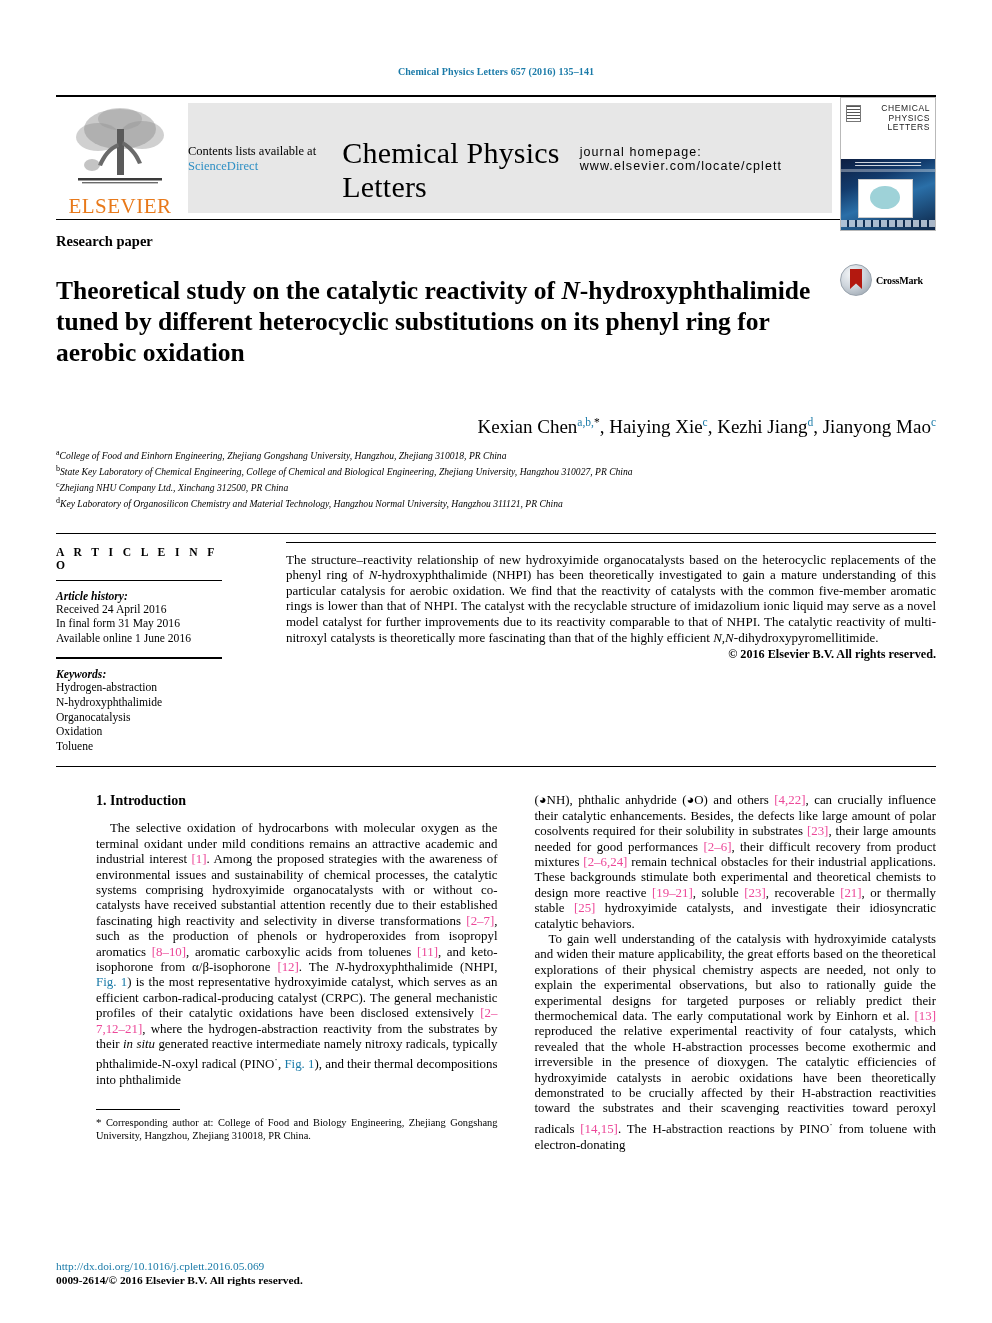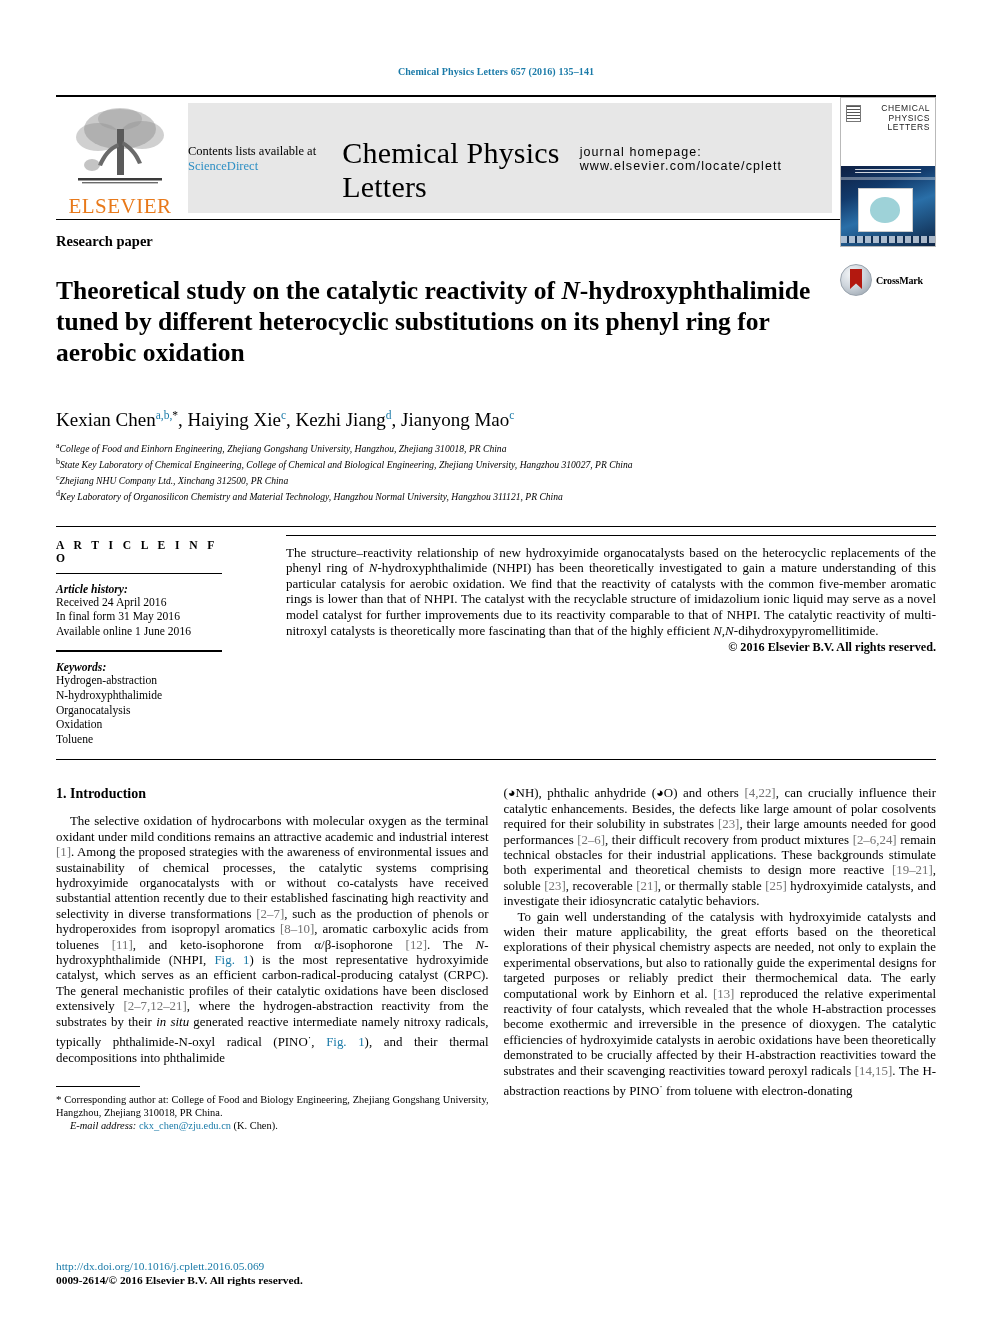--- a/index.html
+++ b/index.html
@@ -90,21 +90,21 @@
   }
   .cover-thumb {
     flex: 0 0 96px;
     width: 96px;
     margin: 0;
     border: 1px solid #b9b9b9;
     background: #fff;
     position: relative;
     overflow: hidden;
     align-self: flex-start;
-    height: 150px;
+    height: 134px;
     box-sizing: border-box;
   }
   .cover-top {
     height: 46%;
     background: #ffffff;
     position: relative;
   }
   .cover-cpl {
     position: absolute;
     right: 5px;
@@ -217,22 +217,23 @@
   }
   .cm-text {
     font-family: "Liberation Serif", serif;
     font-weight: bold;
     font-size: 10px;
     letter-spacing: -0.2px;
   }
 
   .authors {
     font-size: 19px;
-    margin-top: 24px;
-    font-family: "Liberation Serif", serif;
+    margin-top: 31px;
+    font-family: "Liberation Serif", serif;
+    text-align: right;
   }
   .authors sup { font-size: 11.5px; color: #1a7aa8; }
   .authors sup.ast { color: #000; }
 
   .affils {
     margin-top: 9px;
     font-size: 9.6px;
     line-height: 12.6px;
     font-style: italic;
     font-family: "Liberation Serif", serif;
@@ -291,21 +292,22 @@
   }
   .rule-after-abs {
     border-top: 1px solid #000;
     margin-top: 12px;
   }
 
   
   .body-cols {
     display: flex;
     margin-top: 26px;
-    gap: 15px;
+    gap: 37px;
+    margin-left: 40px;
   }
   .col {
     flex: 1 1 0;
     min-width: 0;
     position: relative;
   }
   .h2 {
     font-size: 14px;
     font-weight: bold;
     font-family: "Liberation Serif", serif;
@@ -314,21 +316,21 @@
   .para {
     font-size: 12.9px;
     line-height: 15.4px;
     text-align: justify;
     text-indent: 14px;
     font-family: "Liberation Serif", serif;
     margin: 0;
   }
   .para.noindent { text-indent: 0; }
   .para i { font-style: italic; }
-  .ref { color: #737373; }
+  .ref { color: #ec4899; }
   .ref-b { color: #1a7aa8; font-weight: normal; }
 
   .footnote-wrap {
     margin-top: 20px;
   }
   .foot-rule {
     border-top: 1px solid #000;
     width: 84px;
     margin-bottom: 6px;
   }
@@ -457,21 +459,20 @@
 
   <div class="body-cols">
 
     <div class="col">
       <div class="h2">1. Introduction</div>
       <p class="para"><span>The selective oxidation of hydrocarbons with molecular oxygen as the terminal oxidant under mild conditions remains an attractive academic and industrial interest </span><span class="ref">[1]</span><span>. Among the proposed strategies with the awareness of environmental issues and sustainability of chemical processes, the catalytic systems comprising hydroxyimide organocatalysts with or without co-catalysts have received substantial attention recently due to their established fascinating high reactivity and selectivity in diverse transformations </span><span class="ref">[2–7]</span><span>, such as the production of phenols or hydroperoxides from isopropyl aromatics </span><span class="ref">[8–10]</span><span>, aromatic carboxylic acids from toluenes </span><span class="ref">[11]</span><span>, and keto-isophorone from α/β-isophorone </span><span class="ref">[12]</span><span>. The </span><i>N</i><span>-hydroxyphthalimide (NHPI, </span><span class="ref-b">Fig. 1</span><span>) is the most representative hydroxyimide catalyst, which serves as an efficient carbon-radical-producing catalyst (CRPC). The general mechanistic profiles of their catalytic oxidations have been disclosed extensively </span><span class="ref">[2–7,12–21]</span><span>, where the hydrogen-abstraction reactivity from the substrates by their </span><i>in situ</i><span> generated reactive intermediate namely nitroxy radicals, typically phthalimide-N-oxyl radical (PINO</span><sup>·</sup><span>, </span><span class="ref-b">Fig. 1</span><span>), and their thermal decompositions into phthalimide</span></p>
 
       <div class="footnote-wrap">
         <div class="foot-rule"></div>
         <div class="footnote"><span class="ast">*</span><span> Corresponding author at: College of Food and Biology Engineering, Zhejiang Gongshang University, Hangzhou, Zhejiang 310018, PR China.</span></div>
-        <div class="footnote" style="text-indent:14px;"><i>E-mail address:</i> <span class="mail">ckx_chen@zju.edu.cn</span><span> (K. Chen).</span></div>
       </div>
     </div>
 
     <div class="col">
       <p class="para noindent"><span>(</span>◕<span>NH), phthalic anhydride (</span>◕<span>O) and others </span><span class="ref">[4,22]</span><span>, can crucially influence their catalytic enhancements. Besides, the defects like large amount of polar cosolvents required for their solubility in substrates </span><span class="ref">[23]</span><span>, their large amounts needed for good performances </span><span class="ref">[2–6]</span><span>, their difficult recovery from product mixtures </span><span class="ref">[2–6,24]</span><span> remain technical obstacles for their industrial applications. These backgrounds stimulate both experimental and theoretical chemists to design more reactive </span><span class="ref">[19–21]</span><span>, soluble </span><span class="ref">[23]</span><span>, recoverable </span><span class="ref">[21]</span><span>, or thermally stable </span><span class="ref">[25]</span><span> hydroxyimide catalysts, and investigate their idiosyncratic catalytic behaviors.</span></p>
 
       <p class="para"><span>To gain well understanding of the catalysis with hydroxyimide catalysts and widen their mature applicability, the great efforts based on the theoretical explorations of their physical chemistry aspects are needed, not only to explain the experimental observations, but also to rationally guide the experimental designs for targeted purposes or reliably predict their thermochemical data. The early computational work by Einhorn et al. </span><span class="ref">[13]</span><span> reproduced the relative experimental reactivity of four catalysts, which revealed that the whole H-abstraction processes become exothermic and irreversible in the presence of dioxygen. The catalytic efficiencies of hydroxyimide catalysts in aerobic oxidations have been theoretically demonstrated to be crucially affected by their H-abstraction reactivities toward the substrates and their scavenging reactivities toward peroxyl radicals </span><span class="ref">[14,15]</span><span>. The H-abstraction reactions by PINO</span><sup>·</sup><span> from toluene with electron-donating</span></p>
     </div>
   </div>
 

